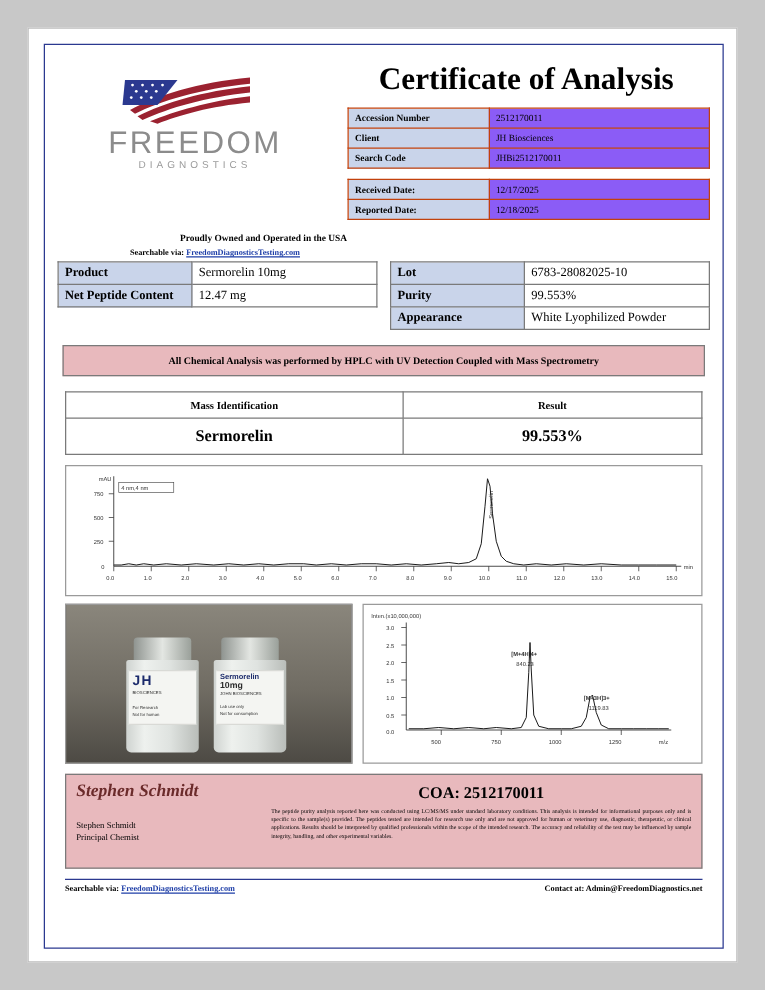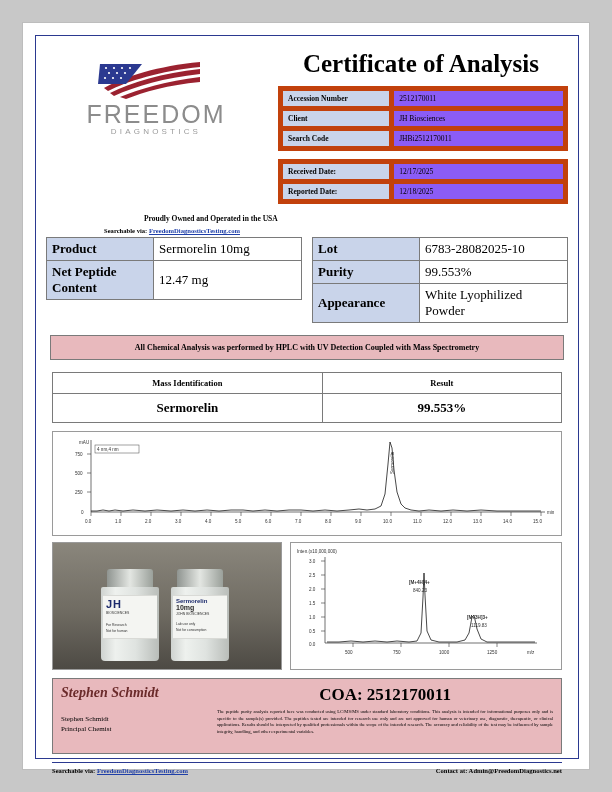--- a/index.html
+++ b/index.html
@@ -51,21 +51,21 @@
     text-align: center;
     font-size: 25px; font-weight: bold;
     font-family: "Liberation Serif", serif;
     margin: 6px 4px 8px 0;
   }
   table.meta {
     border-collapse: collapse; width: 100%;
     font-size: 7.5px;
   }
   table.meta td {
-    border: 5px solid #c2410c;
+    border: 1px solid #c2410c;
     padding: 3px 5px;
     height: 14px;
   }
   table.meta td.lbl {
     background: #c9d4ea; font-weight: bold; width: 39%;
     font-family: "Liberation Serif", serif;
   }
   table.meta td.val { background:#8b5cf6; }
 
   .spacer-8 { height: 8px; }
@@ -78,21 +78,21 @@
   }
   .searchable {
     font-size: 6.6px; margin: 4px 0 3px 58px;
     font-family: "Liberation Serif", serif; font-weight: bold;
   }
   .searchable a, .link { color: #1f3fa8; text-decoration: underline; }
 
   
   .cols { display: flex; justify-content: space-between; margin-top: 1px; }
   .col { width: 256px; }
-  table.prod { border-collapse: collapse; width: 100%; font-size: 13px; }
+  table.prod { border-collapse: collapse; width: 100%; font-size: 10px; }
   table.prod td {
     border: 1px solid #7a7a7a; padding: 3px 5px; height: 14px;
   }
   table.prod td.lbl { background: #c9d4ea; font-weight: bold; width: 42%; }
 
   
   .banner {
     margin: 12px 4px 0 4px;
     border: 1px solid #7a7a7a;
     background: #e8b9bd;
@@ -168,21 +168,21 @@
   }
   .sig-left { width: 160px; padding: 6px 8px; }
   .sig-name {
     font-family: "Liberation Serif", serif; font-style: italic;
     font-size: 14px; font-weight: bold; color: #6b2b2b;
   }
   .sig-print { font-size: 7px; margin-top: 14px; }
   .sig-role { font-size: 7px; margin-top: 2px; }
   .sig-right { flex: 1; padding: 6px 8px 6px 4px; }
   .coa-num {
-    text-align: center; font-weight: bold; font-size: 17px; margin-bottom: 4px;
+    text-align: center; font-weight: bold; font-size: 13px; margin-bottom: 4px;
   }
   .disclaimer { font-size: 4.6px; line-height: 1.45; text-align: justify; }
 
   
   .footer {
     margin: 8px 6px 0 6px; width: 510px;
     border-top: 1px solid #2b3990;
     padding-top: 4px;
     display:flex; justify-content: space-between;
     font-size: 6.6px; font-weight: bold;

